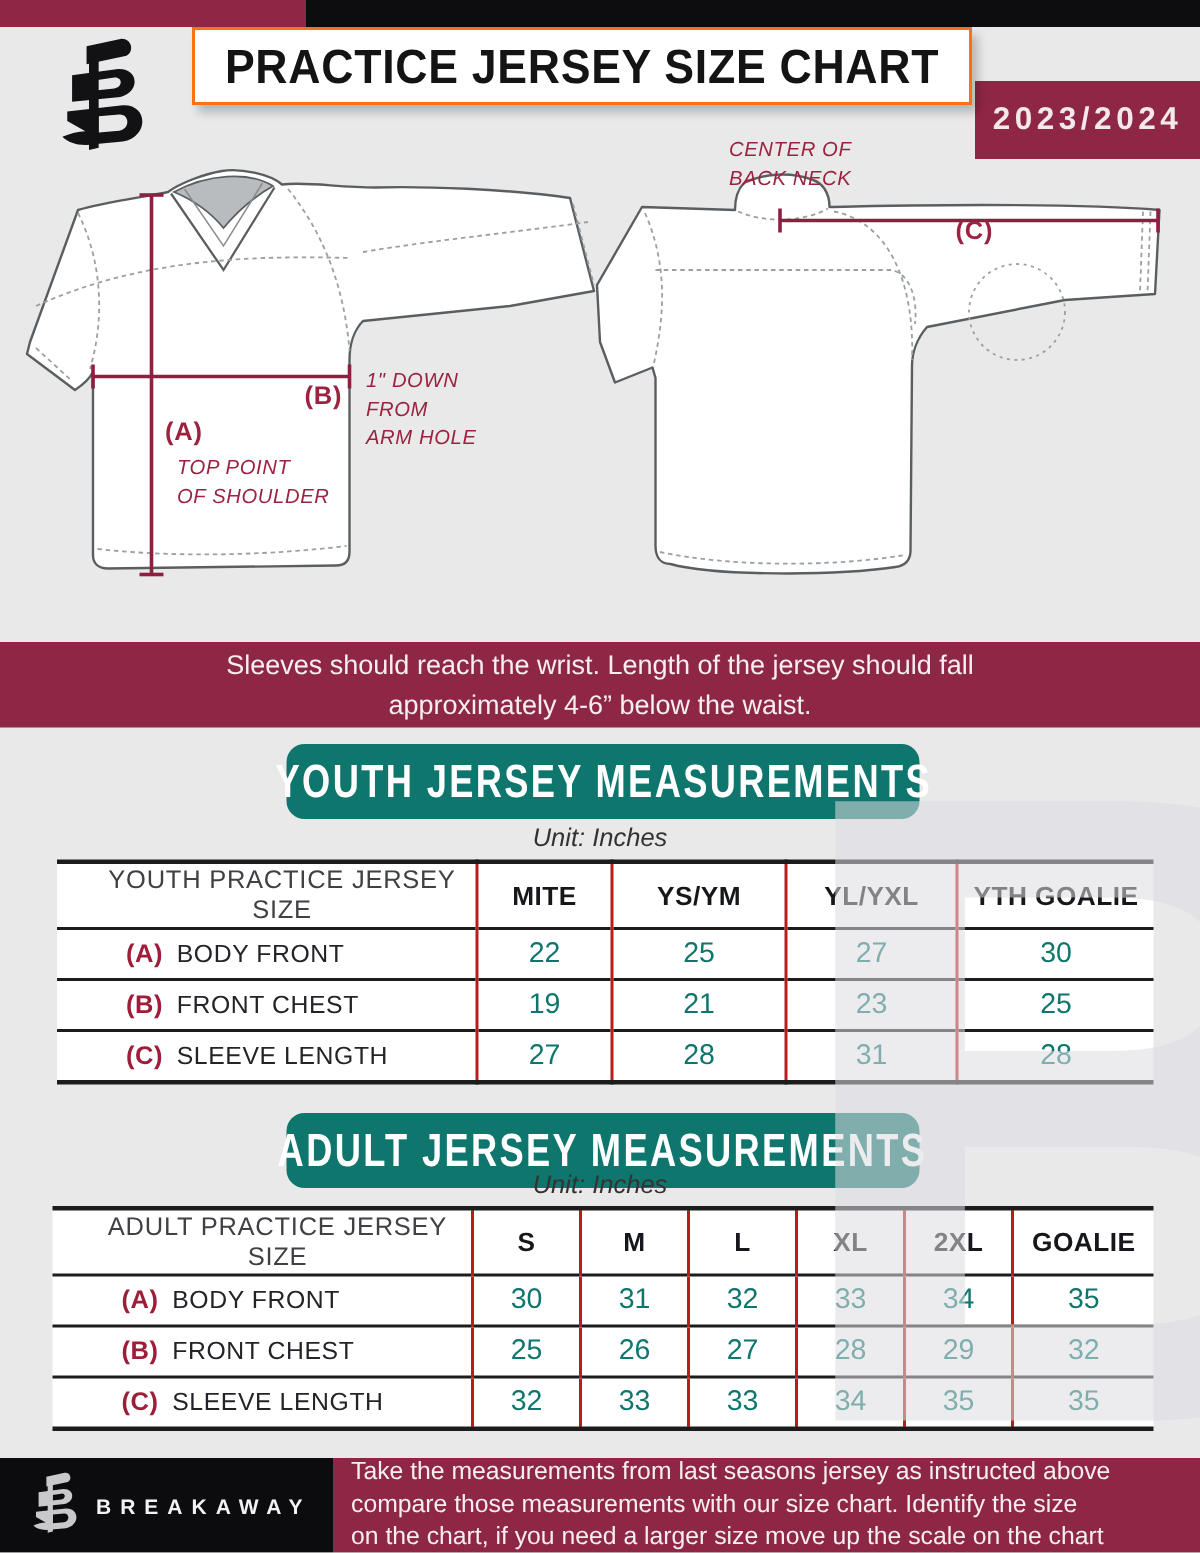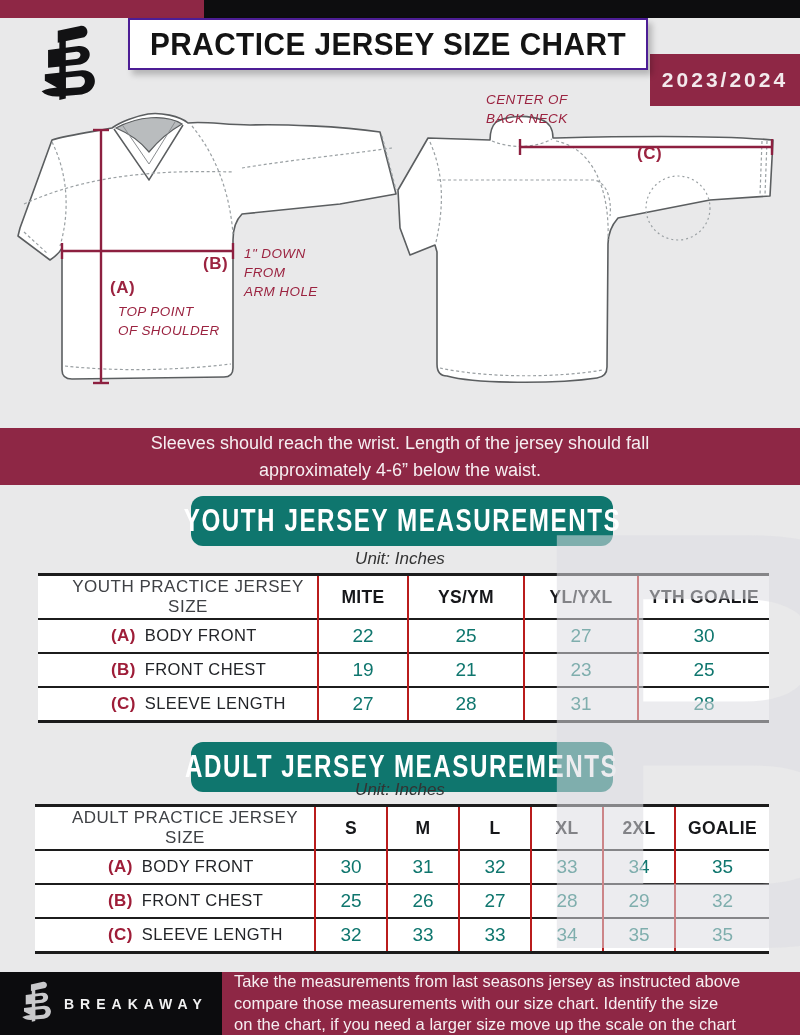--- a/index.html
+++ b/index.html
@@ -4,21 +4,21 @@
 <style>
   html,body{margin:0;padding:0;}
   body{font-family:"Liberation Sans", sans-serif; background:#777;}
   #page{position:relative;width:800px;height:1035px;background:#e9e9ea;overflow:hidden;margin:0 auto;}
 
   
   .strip{position:absolute;top:0;height:18px;}
   .strip-maroon{left:0;width:204px;background:#8e2745;}
   .strip-black{left:204px;width:596px;background:#0d0d0f;}
   .title-box{position:absolute;left:128px;top:18px;width:520px;height:52px;background:#fff;
-    border:2px solid #4c1d95;box-sizing:border-box;display:flex;align-items:center;justify-content:center;
+    border:2px solid #f97316;box-sizing:border-box;display:flex;align-items:center;justify-content:center;
     box-shadow:4px 5px 6px rgba(0,0,0,.22);z-index:4;}
   .title-box span{font-size:32px;font-weight:bold;color:#141414;letter-spacing:.5px;white-space:nowrap;
     display:inline-block;transform:scaleX(.93);}
   .season-box{position:absolute;left:650px;top:18px;width:150px;height:52px;background:#8e2745;
     display:flex;align-items:center;justify-content:center;z-index:3;margin-top:36px;}
   .season-box span{color:#f3e9ec;font-size:21px;font-weight:bold;letter-spacing:3px;white-space:nowrap;}
   .logo-head{position:absolute;left:40px;top:24px;width:58px;height:86px;z-index:2;}
 
   
   .diagram{position:absolute;left:0;top:70px;width:800px;height:358px;}
@@ -41,21 +41,21 @@
   .unit{position:absolute;left:0;width:800px;text-align:center;font-style:italic;font-size:17px;color:#333;}
 
   
   table.size{position:absolute;border-collapse:collapse;table-layout:fixed;background:transparent;
     border-top:3px solid #1c1c1c;border-bottom:3px solid #1c1c1c;}
   table.size td{border-top:2.5px solid #1c1c1c;background:#fff;vertical-align:middle;}
   table.size tr:first-child td{border-top:none;text-align:center;}
   table.size td + td{border-left:2px solid #b91c1c;margin-left:13px;}
   td.lblhead{font-size:17px;color:#3f4145;letter-spacing:.5px;padding-left:22px;}
   td.szhead{font-weight:bold;font-size:17.5px;color:#16171a;text-align:center;letter-spacing:.3px;}
-  td.rowlbl{font-size:16.5px;color:#222428;letter-spacing:.4px;padding-left:73px;}
+  td.rowlbl{font-size:16.5px;color:#222428;letter-spacing:.4px;padding-left:46px;}
   td.rowlbl b{color:#9e1d38;font-weight:bold;margin-right:9px;font-size:17px;}
   td.val{text-align:center;font-size:19px;color:#0f766e;}
 
   
   .watermark{position:absolute;right:-150px;top:470px;font-size:600px;font-weight:bold;line-height:.9;
     color:rgba(221,221,226,.55);z-index:5;pointer-events:none;}
 
   
   .footer-black{position:absolute;left:0;top:972px;width:222px;height:63px;background:#0c0c0e;
     display:flex;align-items:center;z-index:6;}

